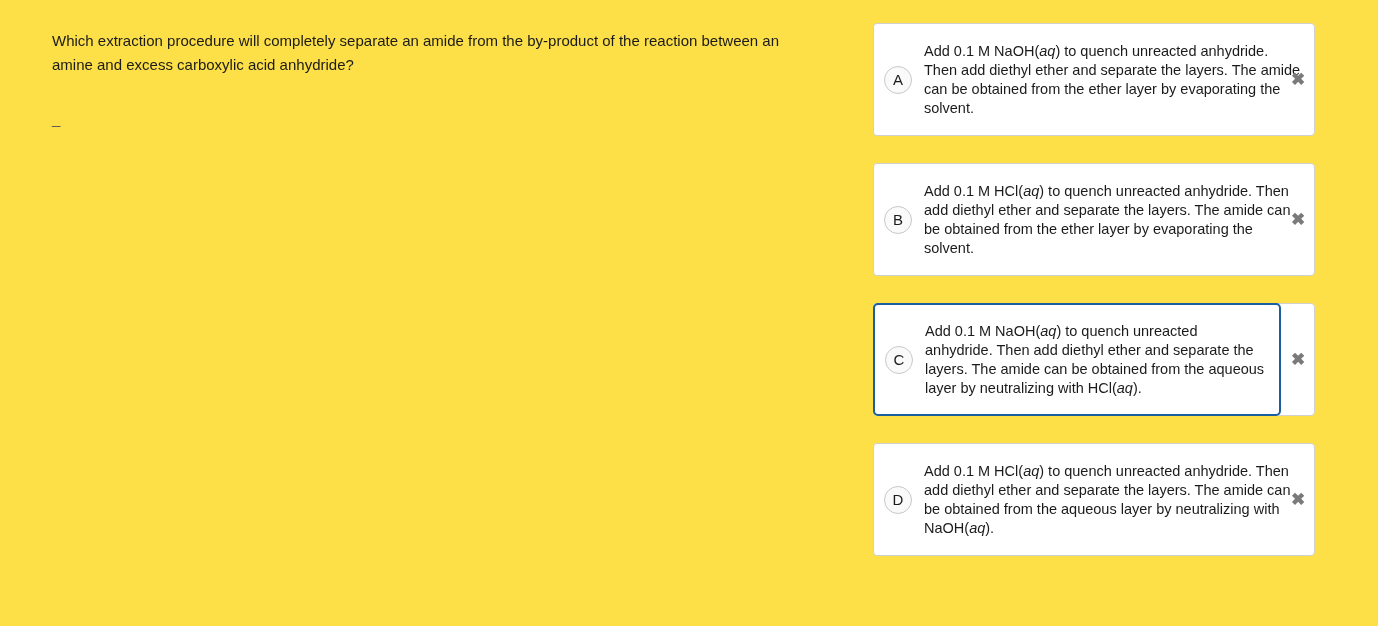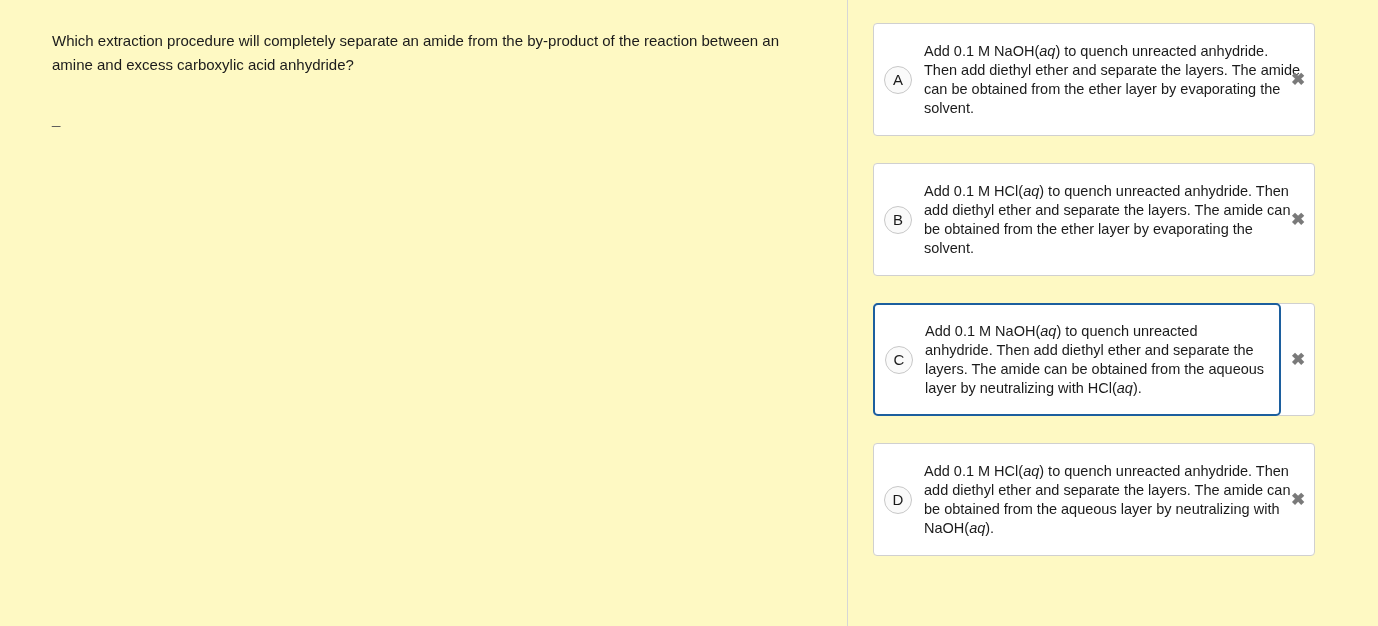--- a/index.html
+++ b/index.html
@@ -6,21 +6,21 @@
   html, body {
     margin: 0;
     padding: 0;
     background: #ffffff;
     font-family: "Liberation Sans", sans-serif;
   }
   .page {
     position: relative;
     width: 1378px;
     height: 626px;
-    background: #fef9c3;
+    background: #fde047;
     overflow: hidden;
   }
   .left-pane {
     position: absolute;
     left: 0;
     top: 0;
     width: 848px;
     height: 626px;
     border-right: 1px solid #d6d6d6;
   }

